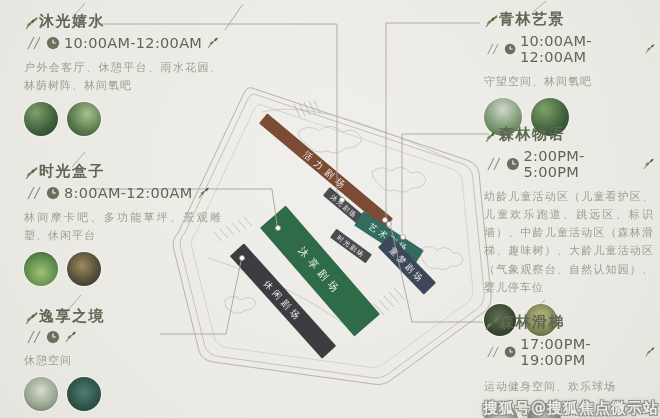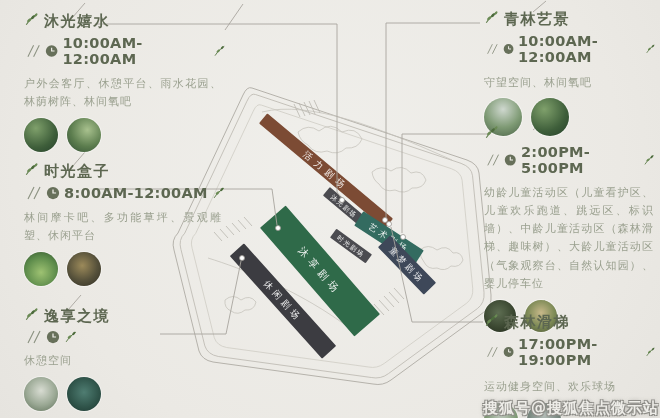--- a/index.html
+++ b/index.html
@@ -4,28 +4,28 @@
 <style>
   html,body{margin:0;padding:0;}
   body{
     width:660px;height:418px;position:relative;overflow:hidden;
     background:radial-gradient(circle at 50% 40%, #f0efeb 0%, #ebe9e4 70%, #e6e4df 100%);
     font-family:"DejaVu Sans","Liberation Sans",sans-serif;
   }
   svg{display:block;}
   #map-layer{position:absolute;left:0;top:0;z-index:1;}
   .section{position:absolute;z-index:3;}
-  .title-row{display:flex;align-items:flex-start;gap:5px;}
+  .title-row{display:flex;align-items:flex-end;}
   .title-row .ttl{
     font-size:15px;font-weight:700;color:#5d6751;letter-spacing:1.5px;
     font-family:"DejaVu Serif","Liberation Serif",serif;
   }
   .time-row{display:flex;align-items:center;gap:4px;margin-top:4px;margin-left:2px;}
   .time-row .time{
-    font-size:14.5px;font-weight:700;color:#5d6751;letter-spacing:.3px;
+    font-size:14.5px;font-weight:400;color:#5d6751;letter-spacing:.3px;
     font-family:"DejaVu Sans","Liberation Sans",sans-serif;
   }
   .desc{
     margin:8px 0 0 0;font-size:11px;color:#9aa08f;letter-spacing:1px;
     line-height:1.65;text-align:justify;
   }
   .photos{display:flex;gap:9px;margin-top:7px;}
   .photo{width:34px;height:34px;border-radius:50%;box-shadow:0 0 0 1px rgba(255,255,255,.4);}
   .ph-lg{width:38px;height:38px;}
   .ph-sm{width:32px;height:32px;}
@@ -265,35 +265,36 @@
         <circle cx="8" cy="8" r="7" fill="#67705a"></circle>
         <path d="M8 4 V8 H11.5" stroke="#f2f1ec" stroke-width="1.4" fill="none"></path>
       </svg>
     <span class="time">10:00AM-12:00AM</span>
     <svg width="14" height="14" viewBox="0 0 20 20">
         <path d="M3 17 C7 11 12 6 17 3" stroke="#5d7c4a" stroke-width="1.4" fill="none"></path>
         <ellipse cx="8" cy="10" rx="3.2" ry="1.7" fill="#6a8a54" transform="rotate(-40 8 10)"></ellipse>
         <ellipse cx="14" cy="5" rx="2.8" ry="1.5" fill="#4c6b3c" transform="rotate(-48 14 5)"></ellipse>
       </svg>
   </div>
-  <p class="desc" style="width:170px;font-family:Liberation Serif, serif;">守望空间、林间氧吧</p>
+  <p class="desc" style="width:170px;">守望空间、林间氧吧</p>
   <div class="photos">
     <div class="photo ph-lg ph-court"></div>
     <div class="photo ph-lg ph-forest1"></div>
   </div>
 </div>
 
 <div class="section" style="left:484px;top:125px;width:172px;">
   <div class="title-row">
     <svg width="15" height="15" viewBox="0 0 20 20">
         <path d="M3 17 C7 11 12 6 17 3" stroke="#5d7c4a" stroke-width="1.4" fill="none"></path>
         <ellipse cx="7" cy="11" rx="3.4" ry="1.8" fill="#6a8a54" transform="rotate(-40 7 11)"></ellipse>
         <ellipse cx="12" cy="7" rx="3.2" ry="1.7" fill="#4c6b3c" transform="rotate(-45 12 7)"></ellipse>
         <ellipse cx="16" cy="4" rx="2.6" ry="1.4" fill="#6a8a54" transform="rotate(-50 16 4)"></ellipse>
       </svg>
+    <span class="ttl">森林物语</span>
   </div>
   <div class="time-row">
     <svg width="16" height="14" viewBox="0 0 16 14">
         <line x1="2" y1="13" x2="8" y2="1" stroke="#8b9180" stroke-width="1.1"></line>
         <line x1="8" y1="13" x2="14" y2="1" stroke="#8b9180" stroke-width="1.1"></line>
       </svg>
     <svg width="14" height="14" viewBox="0 0 16 16">
         <circle cx="8" cy="8" r="7" fill="#67705a"></circle>
         <path d="M8 4 V8 H11.5" stroke="#f2f1ec" stroke-width="1.4" fill="none"></path>
       </svg>

